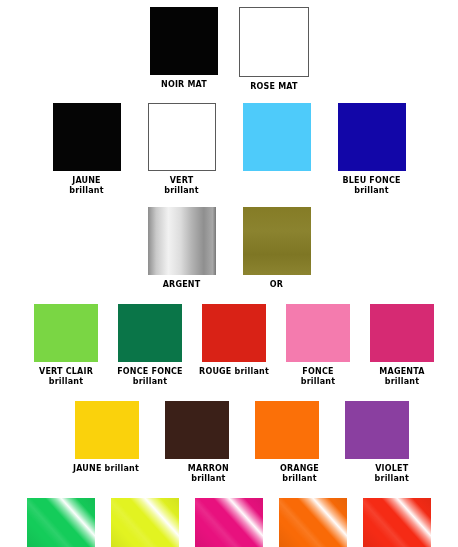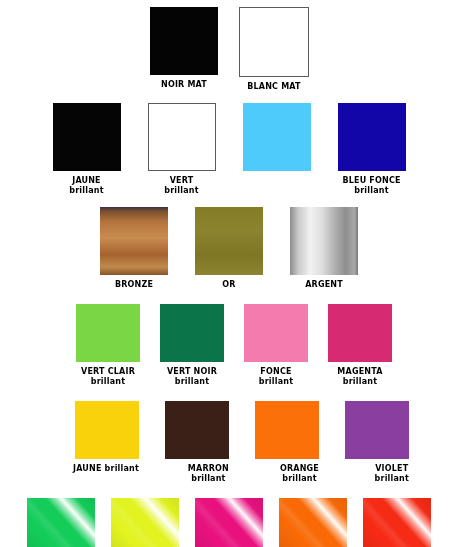--- a/index.html
+++ b/index.html
@@ -117,21 +117,21 @@
 
 <div id="swatch-chart">
 
   <div class="swatch-row" id="row-1">
     <div class="swatch-cell">
       <div class="swatch-box" style="background: rgb(4, 4, 4);"></div>
       <div class="swatch-label">NOIR MAT</div>
     </div>
     <div class="swatch-cell">
       <div class="swatch-box bordered" style="background: rgb(255, 255, 255);"></div>
-      <div class="swatch-label">BLANC MAT</div>
+      <div class="swatch-label">ROSE MAT</div>
     </div>
   </div>
 
   <div class="swatch-row" id="row-2">
     <div class="swatch-cell">
       <div class="swatch-box" style="background: rgb(5, 5, 5);"></div>
       <div class="swatch-label">JAUNE
 brillant</div>
     </div>
     <div class="swatch-cell">
@@ -144,43 +144,43 @@
     </div>
     <div class="swatch-cell">
       <div class="swatch-box" style="background: rgb(18, 6, 168);"></div>
       <div class="swatch-label">BLEU FONCE
 brillant</div>
     </div>
   </div>
 
   <div class="swatch-row" id="row-3">
     <div class="swatch-cell">
-      <div class="swatch-box" style="background: linear-gradient(rgb(59, 47, 74) 0%, rgb(122, 79, 44) 6%, rgb(180, 116, 60) 22%, rgb(201, 140, 80) 45%, rgb(165, 99, 47) 70%, rgb(192, 138, 77) 88%, rgb(138, 85, 41) 100%);"></div>
-      <div class="swatch-label">BRONZE</div>
+      <div class="swatch-box" style="background: linear-gradient(90deg, rgb(141, 141, 141) 0%, rgb(201, 201, 201) 12%, rgb(242, 242, 242) 30%, rgb(220, 220, 220) 48%, rgb(180, 180, 180) 64%, rgb(143, 143, 143) 82%, rgb(168, 168, 168) 95%, rgb(118, 118, 118) 100%);"></div>
+      <div class="swatch-label">ARGENT</div>
     </div>
     <div class="swatch-cell">
       <div class="swatch-box" style="background: linear-gradient(rgb(133, 124, 38) 0%, rgb(139, 131, 47) 35%, rgb(126, 118, 36) 70%, rgb(140, 132, 48) 100%);"></div>
       <div class="swatch-label">OR</div>
     </div>
-    <div class="swatch-cell">
-      <div class="swatch-box" style="background: linear-gradient(90deg, rgb(141, 141, 141) 0%, rgb(201, 201, 201) 12%, rgb(242, 242, 242) 30%, rgb(220, 220, 220) 48%, rgb(180, 180, 180) 64%, rgb(143, 143, 143) 82%, rgb(168, 168, 168) 95%, rgb(118, 118, 118) 100%);"></div>
-      <div class="swatch-label">ARGENT</div>
-    </div>
   </div>
 
   <div class="swatch-row" id="row-4">
     <div class="swatch-cell">
       <div class="swatch-box" style="background: rgb(122, 214, 68);"></div>
       <div class="swatch-label">VERT CLAIR
 brillant</div>
     </div>
     <div class="swatch-cell">
       <div class="swatch-box" style="background: rgb(10, 117, 72);"></div>
-      <div class="swatch-label">VERT NOIR
-brillant</div>
+      <div class="swatch-label">FONCE FONCE
+brillant</div>
+    </div>
+    <div class="swatch-cell">
+      <div class="swatch-box" style="background: rgb(217, 34, 22);"></div>
+      <div class="swatch-label">ROUGE brillant</div>
     </div>
     <div class="swatch-cell">
       <div class="swatch-box" style="background: rgb(244, 123, 174);"></div>
       <div class="swatch-label">FONCE
 brillant</div>
     </div>
     <div class="swatch-cell">
       <div class="swatch-box" style="background: rgb(214, 42, 115);"></div>
       <div class="swatch-label">MAGENTA
 brillant</div>

